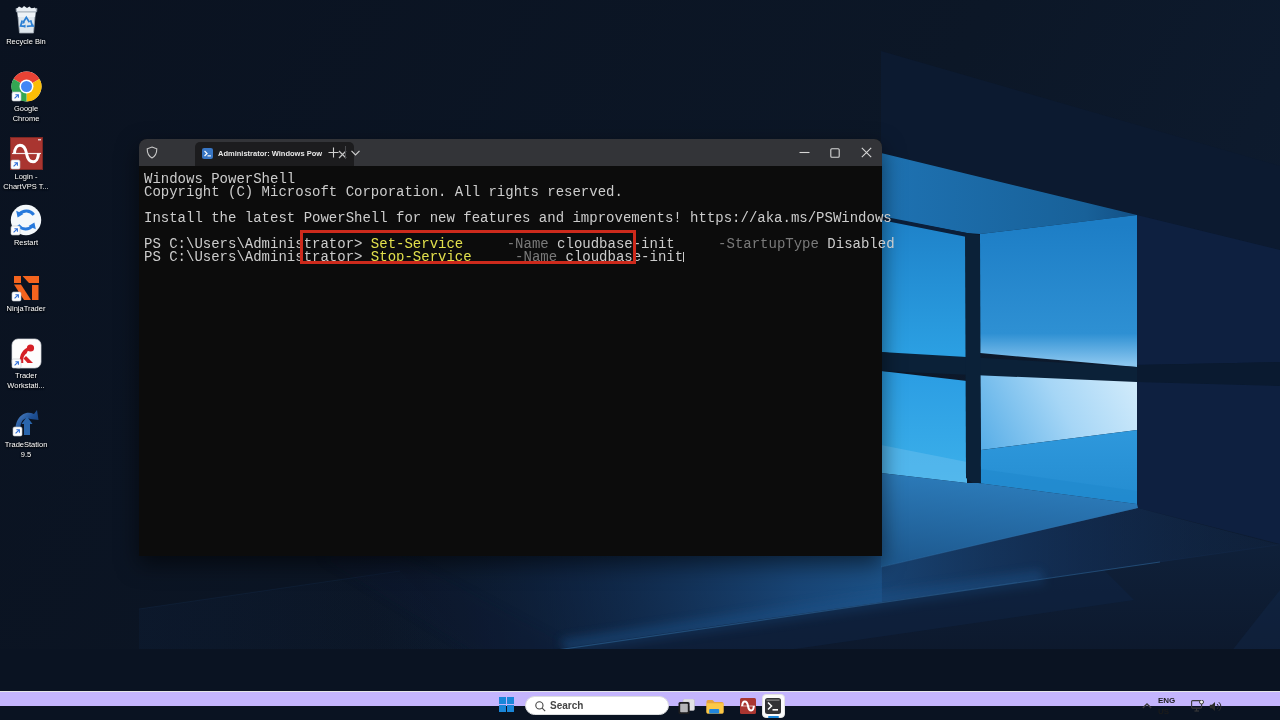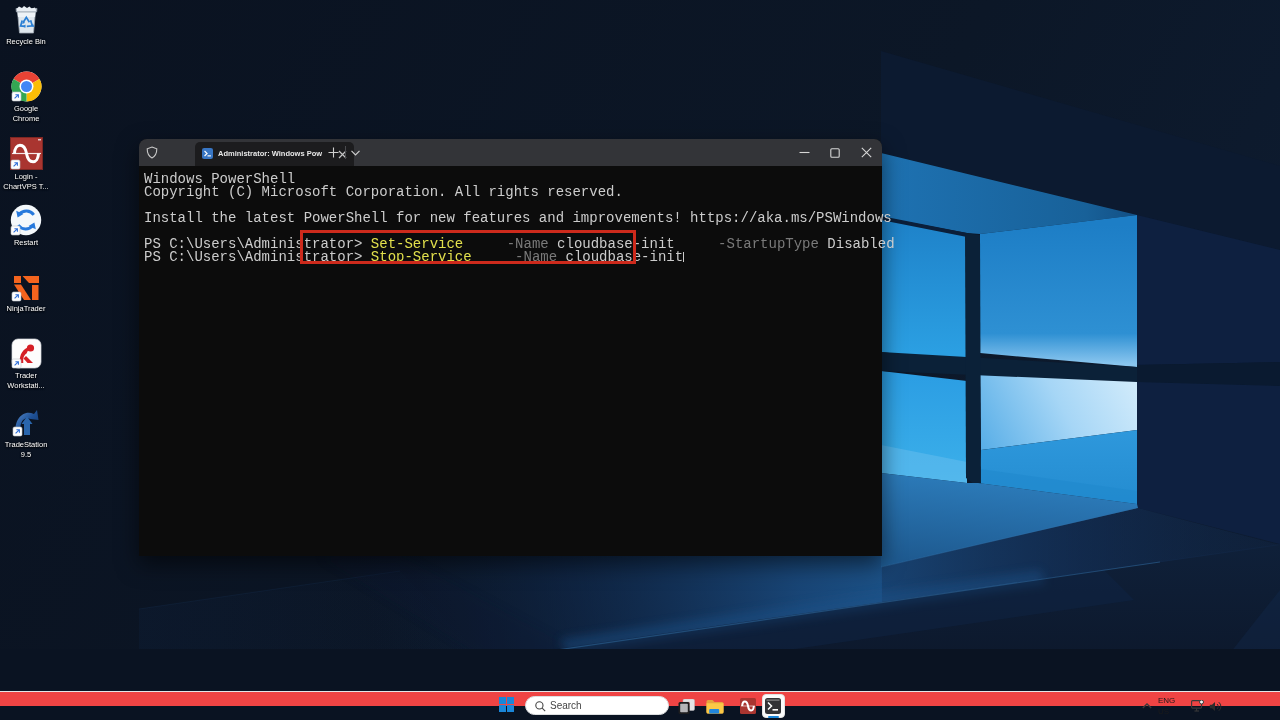--- a/index.html
+++ b/index.html
@@ -16,21 +16,21 @@
   #tbar{position:absolute;left:0;top:0;width:743px;height:27px;background:#333438;border-radius:8px 8px 0 0;}
   #tab{position:absolute;left:21px;top:3px;width:159px;height:24px;background:#1c1c1e;border-radius:5px 5px 0 0;margin-left:35px;}
   #ttitle{position:absolute;left:23px;top:7px;width:116px;color:#e8e8e8;font-size:7.5px;font-weight:bold;
     white-space:nowrap;overflow:hidden;}
   #tbody{position:absolute;left:5px;top:34px;font-family:"Liberation Mono",monospace;
     font-size:14px;line-height:13px;color:#cccccc;white-space:pre;}
   .y{color:#e2e04c;} .g{color:#7a7a7a;margin-left:35px;}
   #redbox{position:absolute;left:161px;top:91px;width:330px;height:28px;border:3.5px solid #cd2a1c;}
   #cur{display:inline-block;width:1px;height:10px;background:#ccc;vertical-align:-1px;}
   
-  #bar{position:absolute;left:0;top:691px;width:1280px;height:15px;background:#ef4444;border-top:1px solid #e4e6e8;box-sizing:border-box;}
+  #bar{position:absolute;left:0;top:691px;width:1280px;height:15px;background:#c4b5fd;border-top:1px solid #e4e6e8;box-sizing:border-box;font-weight:bold;}
   .bico{position:absolute;top:0;}
   #search{position:absolute;left:525px;top:3.5px;width:144px;height:19px;background:#fff;
     border:1px solid #dcdee0;border-radius:10px;box-sizing:border-box;}
   #search span{position:absolute;left:24px;top:3px;font-size:10px;color:#454545;}
 </style>
 </head>
 <body>
 <div id="desk">
   <svg id="wall" width="1280" height="691" viewBox="0 0 1280 691">
     <defs>

